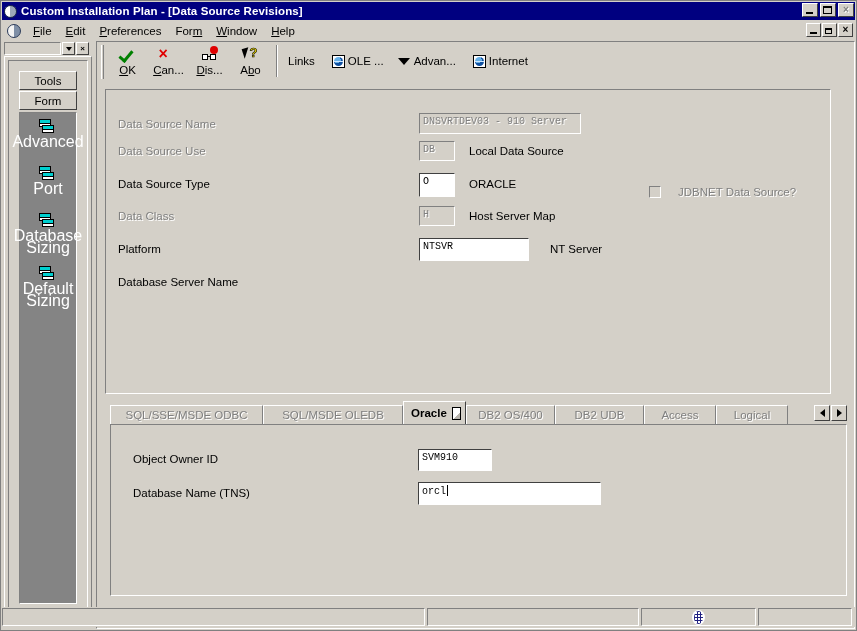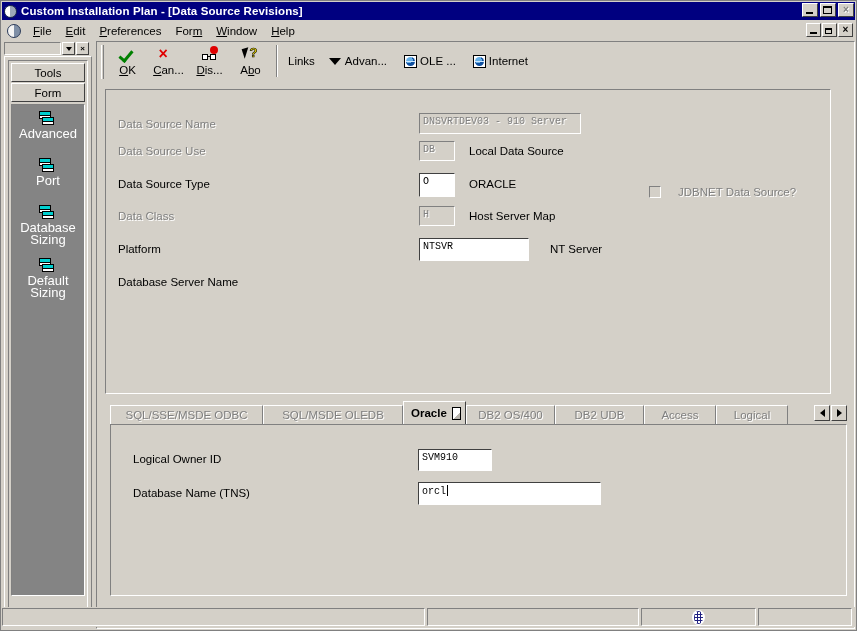--- a/index.html
+++ b/index.html
@@ -191,21 +191,21 @@
     padding: 3px;
   }
   .dock-inner {
     width: 100%; height: 100%;
     box-sizing: border-box;
     border-top: 1px solid #808080;
     border-left: 1px solid #808080;
     border-right: 1px solid #ffffff;
     border-bottom: 1px solid #ffffff;
     background: #d4d0c8;
-    padding: 2px;
+    padding: 10px;
   }
   .tabbtn {
     height: 19px;
     background: #d4d0c8;
     border-top: 1px solid #ffffff;
     border-left: 1px solid #ffffff;
     border-right: 1px solid #404040;
     border-bottom: 1px solid #404040;
     box-sizing: border-box;
     display: flex; align-items: center; justify-content: center;
@@ -242,21 +242,21 @@
     box-sizing: border-box;
   }
   .form-ico .w1 { left: 0; top: 0; }
   .form-ico .w2 { left: 3px; top: 6px; }
   .form-ico .w1:before, .form-ico .w2:before {
     content:""; position:absolute; left:0; top:0; right:0; height:3px;
     background:#00d0d0; border-bottom:1px solid #000;
   }
   .dock-entry .lab {
     color: #ffffff;
-    font-size: 13px;
+    font-size: 16px;
     text-align: left;
     line-height: 12px;
   }
 
   
   .client {
     position: absolute;
     left: 96px; top: 41px;
     width: 759px; height: 588px;
     box-sizing: border-box;
@@ -707,27 +707,27 @@
       <span class="ico-box">
         <i class="ico-arrow"></i>
           <span class="ico-q">?</span>
       </span>
       <span class="lab">A<u>b</u>o</span>
     </span>
 
     <span class="tb-sep"></span>
 
     <span class="tb-link">Links</span>
+    <span class="tb-link" style="padding-left:12px;">
+      <i class="globe-ico"></i>
+      <span>OLE ...</span>
+    </span>
     <span class="tb-link">
       <i class="tri-down"></i>
       <span>Advan...</span>
-    </span>
-    <span class="tb-link" style="padding-left:12px;">
-      <i class="globe-ico"></i>
-      <span>OLE ...</span>
     </span>
     <span class="tb-link" style="padding-left:12px;">
       <i class="globe-ico"></i>
       <span>Internet</span>
     </span>
   </div>
 
   <div class="grp-top">
 
     <span class="lbl dis" style="left:12px; top:28px;">Data Source Name</span>
@@ -772,21 +772,21 @@
       <span class="tnav">
           <i class="tri-l"></i>
         </span>
       <span class="tnav">
           <i class="tri-r"></i>
         </span>
     </div>
   </div>
 
   <div class="grp-bottom">
-    <span class="lbl" style="left:22px; top:28px;">Logical Owner ID</span>
+    <span class="lbl" style="left:22px; top:28px;">Object Owner ID</span>
     <span class="fld" style="left:307px; top:24px; width:74px; height:22px;">SVM910</span>
 
     <span class="lbl" style="left:22px; top:62px;">Database Name (TNS)</span>
     <span class="fld focus" style="left:307px; top:57px; width:183px; height:23px;">orcl</span>
   </div>
 
   <div class="statusbar">
     <span class="sb-pane" style="width:423px;"></span>
     <span class="sb-pane" style="width:212px;"></span>
     <span class="sb-pane" style="width:115px;">

